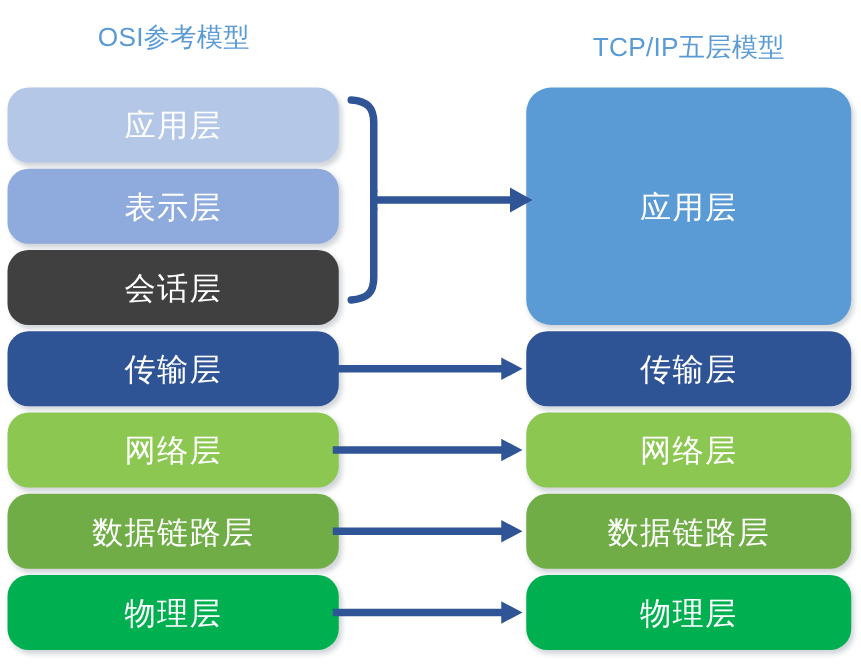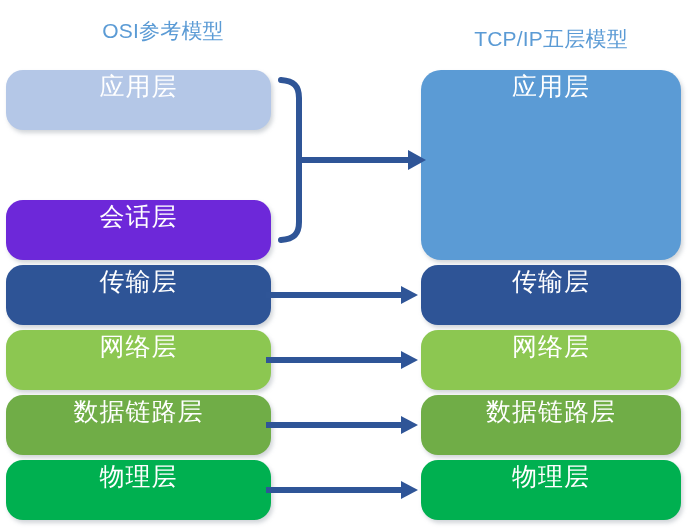--- a/index.html
+++ b/index.html
@@ -43,20 +43,21 @@
     top: 28px;
     width: 260px;
     text-align: center;
   }
 
   
   .layer-box {
     position: absolute;
     border-radius: 17px;
     display: flex;
+    align-items: center;
     justify-content: center;
     color: #ffffff;
     font-size: 25px;
     font-weight: 400;
     letter-spacing: 1px;
     box-shadow: 2px 3px 4px rgba(140,150,160,0.40);
     box-sizing: border-box;
   }
   .layer-box.big {
     border-radius: 20px;
@@ -83,28 +84,31 @@
     width: 160px;
     height: 172px;
   }
   #brace-group svg { display: block; }
 </style>
 </head>
 <body style="background: rgb(255, 255, 255);">
 
 <div id="canvas">
 
-  <div class="col-title" id="title-osi" style="color: rgb(91, 155, 213); padding-left: 24px;">OSI参考模型</div>
+  <div class="col-title" id="title-osi" style="color: rgb(91, 155, 213);">OSI参考模型</div>
 
   <div class="col-title" id="title-tcpip" style="color: rgb(91, 155, 213);">TCP/IP五层模型</div>
 
   <div class="layer-box col-left" id="osi-0" style="top: 70px; height: 60px; background: rgb(180, 199, 231);">
     <span>应用层</span>
   </div>
-  <div class="layer-box col-left" id="osi-2" style="top: 200px; height: 60px; background: #6d28d9;">
+  <div class="layer-box col-left" id="osi-1" style="top: 135px; height: 60px; background: rgb(143, 170, 220);">
+    <span>表示层</span>
+  </div>
+  <div class="layer-box col-left" id="osi-2" style="top: 200px; height: 60px; background: #404040;">
     <span>会话层</span>
   </div>
   <div class="layer-box col-left" id="osi-3" style="top: 265px; height: 60px; background: rgb(46, 84, 150);">
     <span>传输层</span>
   </div>
   <div class="layer-box col-left" id="osi-4" style="top: 330px; height: 60px; background: rgb(140, 199, 81);">
     <span>网络层</span>
   </div>
   <div class="layer-box col-left" id="osi-5" style="top: 395px; height: 60px; background: rgb(112, 173, 71);">
     <span>数据链路层</span>

